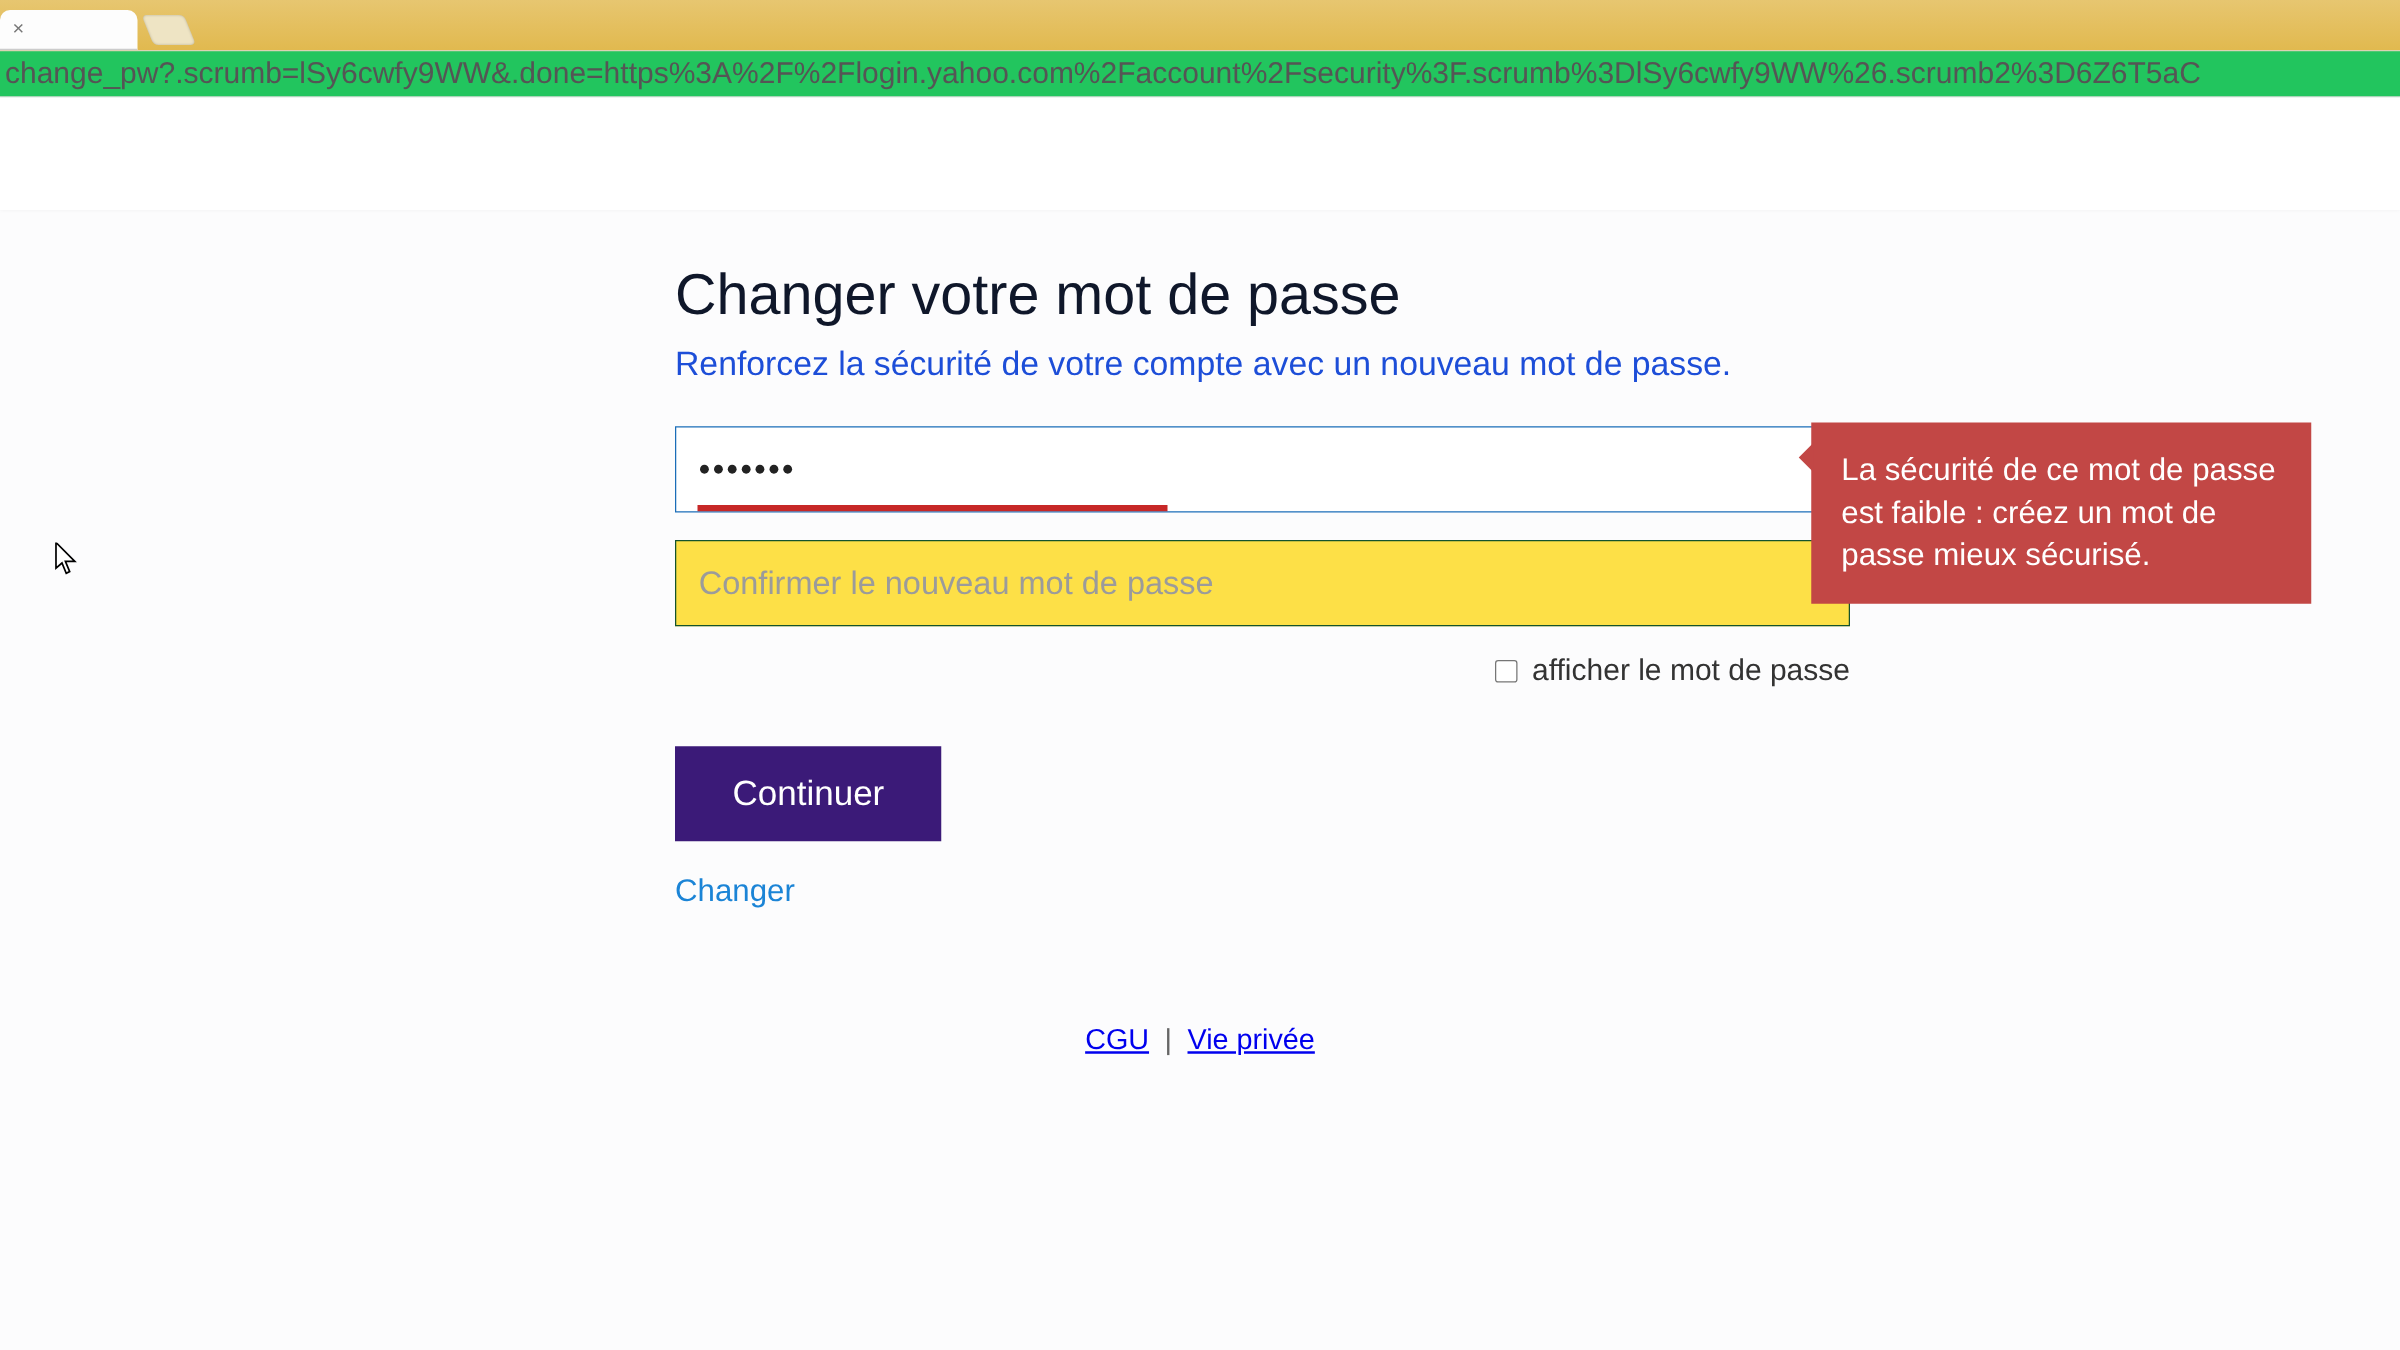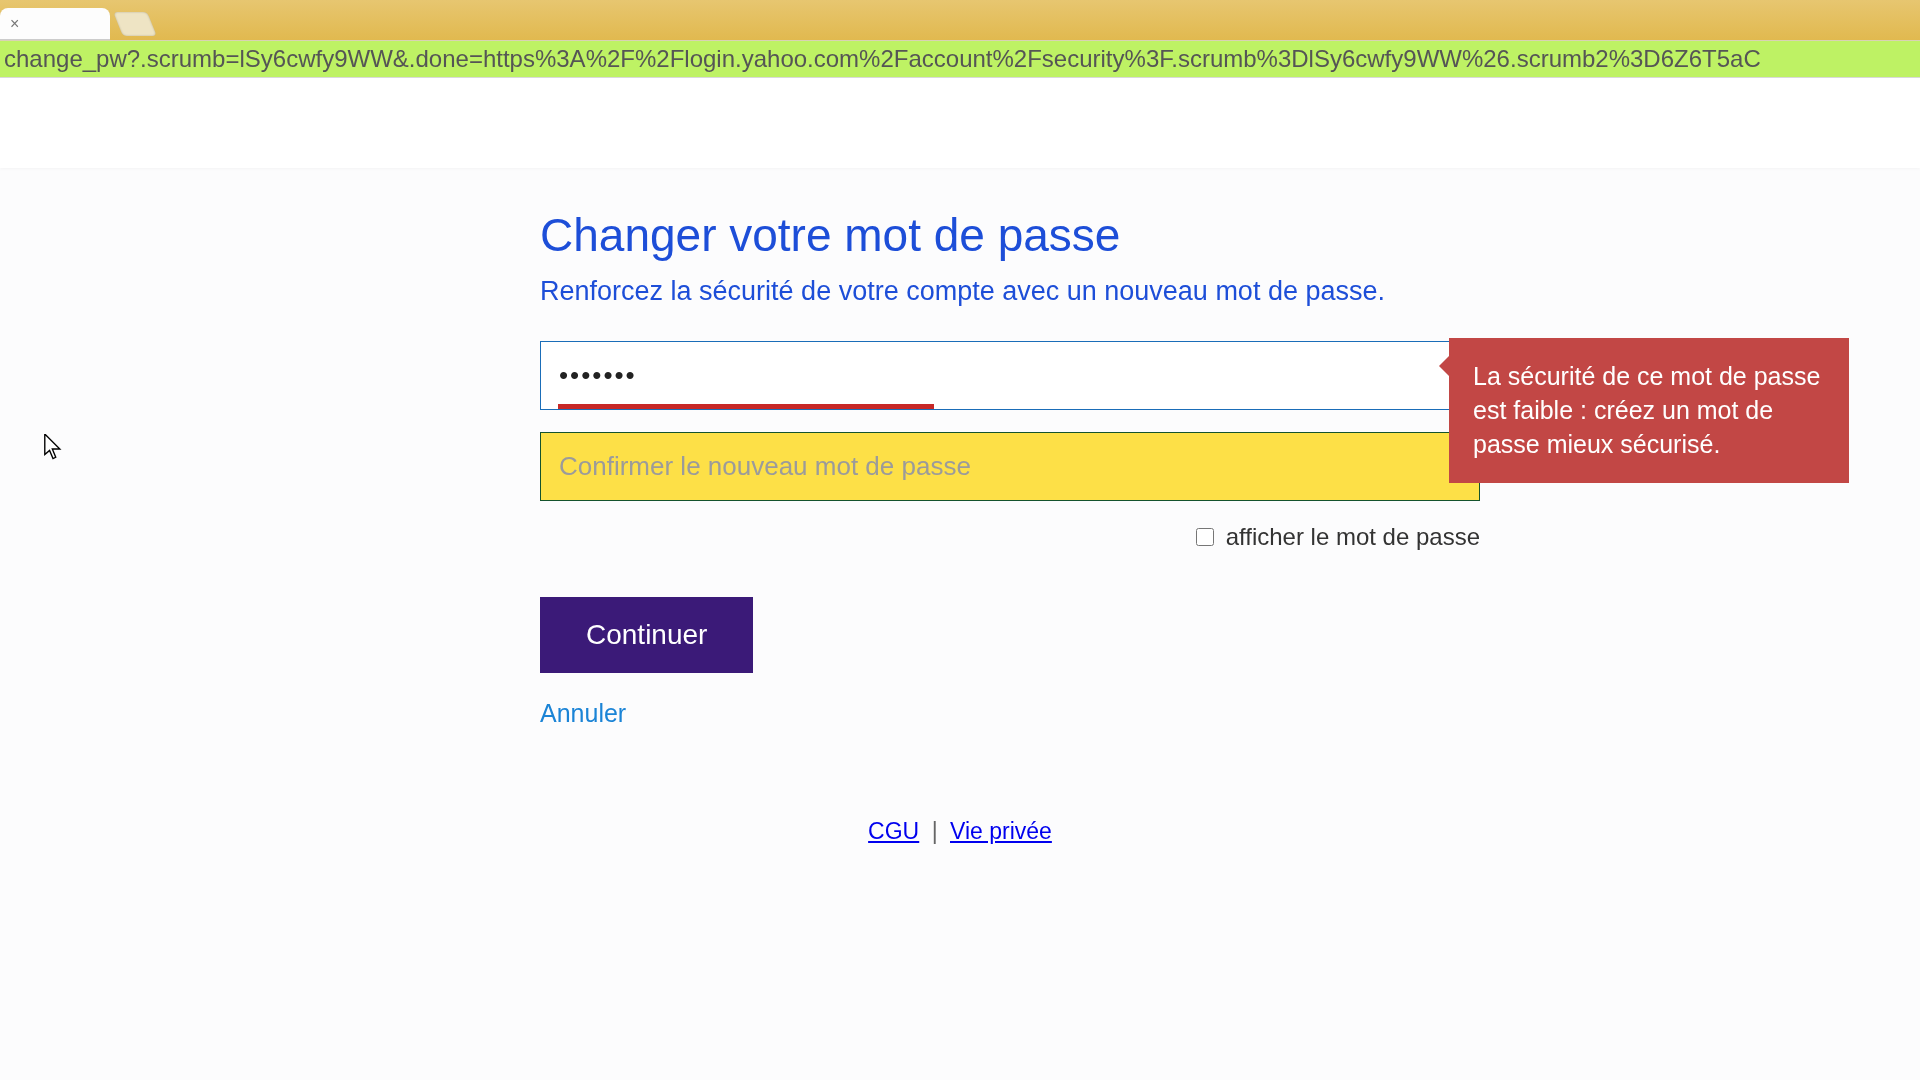--- a/index.html
+++ b/index.html
@@ -40,21 +40,21 @@
       height: 24px;
       background: #eee4c4;
       margin-left: 8px;
       transform: skewX(22deg);
       border-radius: 4px;
       margin-bottom: 4px;
       box-shadow: inset 0 0 2px rgba(0,0,0,.25);
     }
     .addr-bar {
       height: 38px;
-      background: #bef264;
+      background: #22c55e;
       border-top: 1px solid #d9d2b4;
       border-bottom: 1px solid #dadada;
       display: flex;
       align-items: center;
       padding: 0 4px;
       font-size: 24px;
       color: #555;
       white-space: nowrap;
       overflow: hidden;
     }
@@ -72,21 +72,21 @@
     }
     .form-wrap {
       position: absolute;
       left: 540px;
       top: 130px;
       width: 940px;
     }
     h1.title {
       font-size: 46px;
       font-weight: 400;
-      color: #1d4ed8;
+      color: #0f172a;
       margin-bottom: 14px;
     }
     p.subtitle {
       font-size: 27px;
       color: #1d4ed8;
       margin-bottom: 34px;
     }
     .field {
       position: relative;
       width: 940px;
@@ -213,21 +213,21 @@
     <div class="field plain">
       <input type="text" placeholder="Confirmer le nouveau mot de passe" style="">
     </div>
 
     <div class="show-row">
       <input type="checkbox" id="showpw" style="">
       <label for="showpw">afficher le mot de passe</label>
     </div>
 
     <button class="btn-primary">Continuer</button>
-    <a href="#" class="cancel">Annuler</a>
+    <a href="#" class="cancel">Changer</a>
   </div>
 
   <div class="footer-links">
     <a href="#">CGU</a>
     <span class="sep">|</span>
     <a href="#">Vie privée</a>
   </div>
 
   <div class="tooltip">
     <span>La sécurité de ce mot de passe est faible : créez un mot de passe mieux sécurisé.</span>

